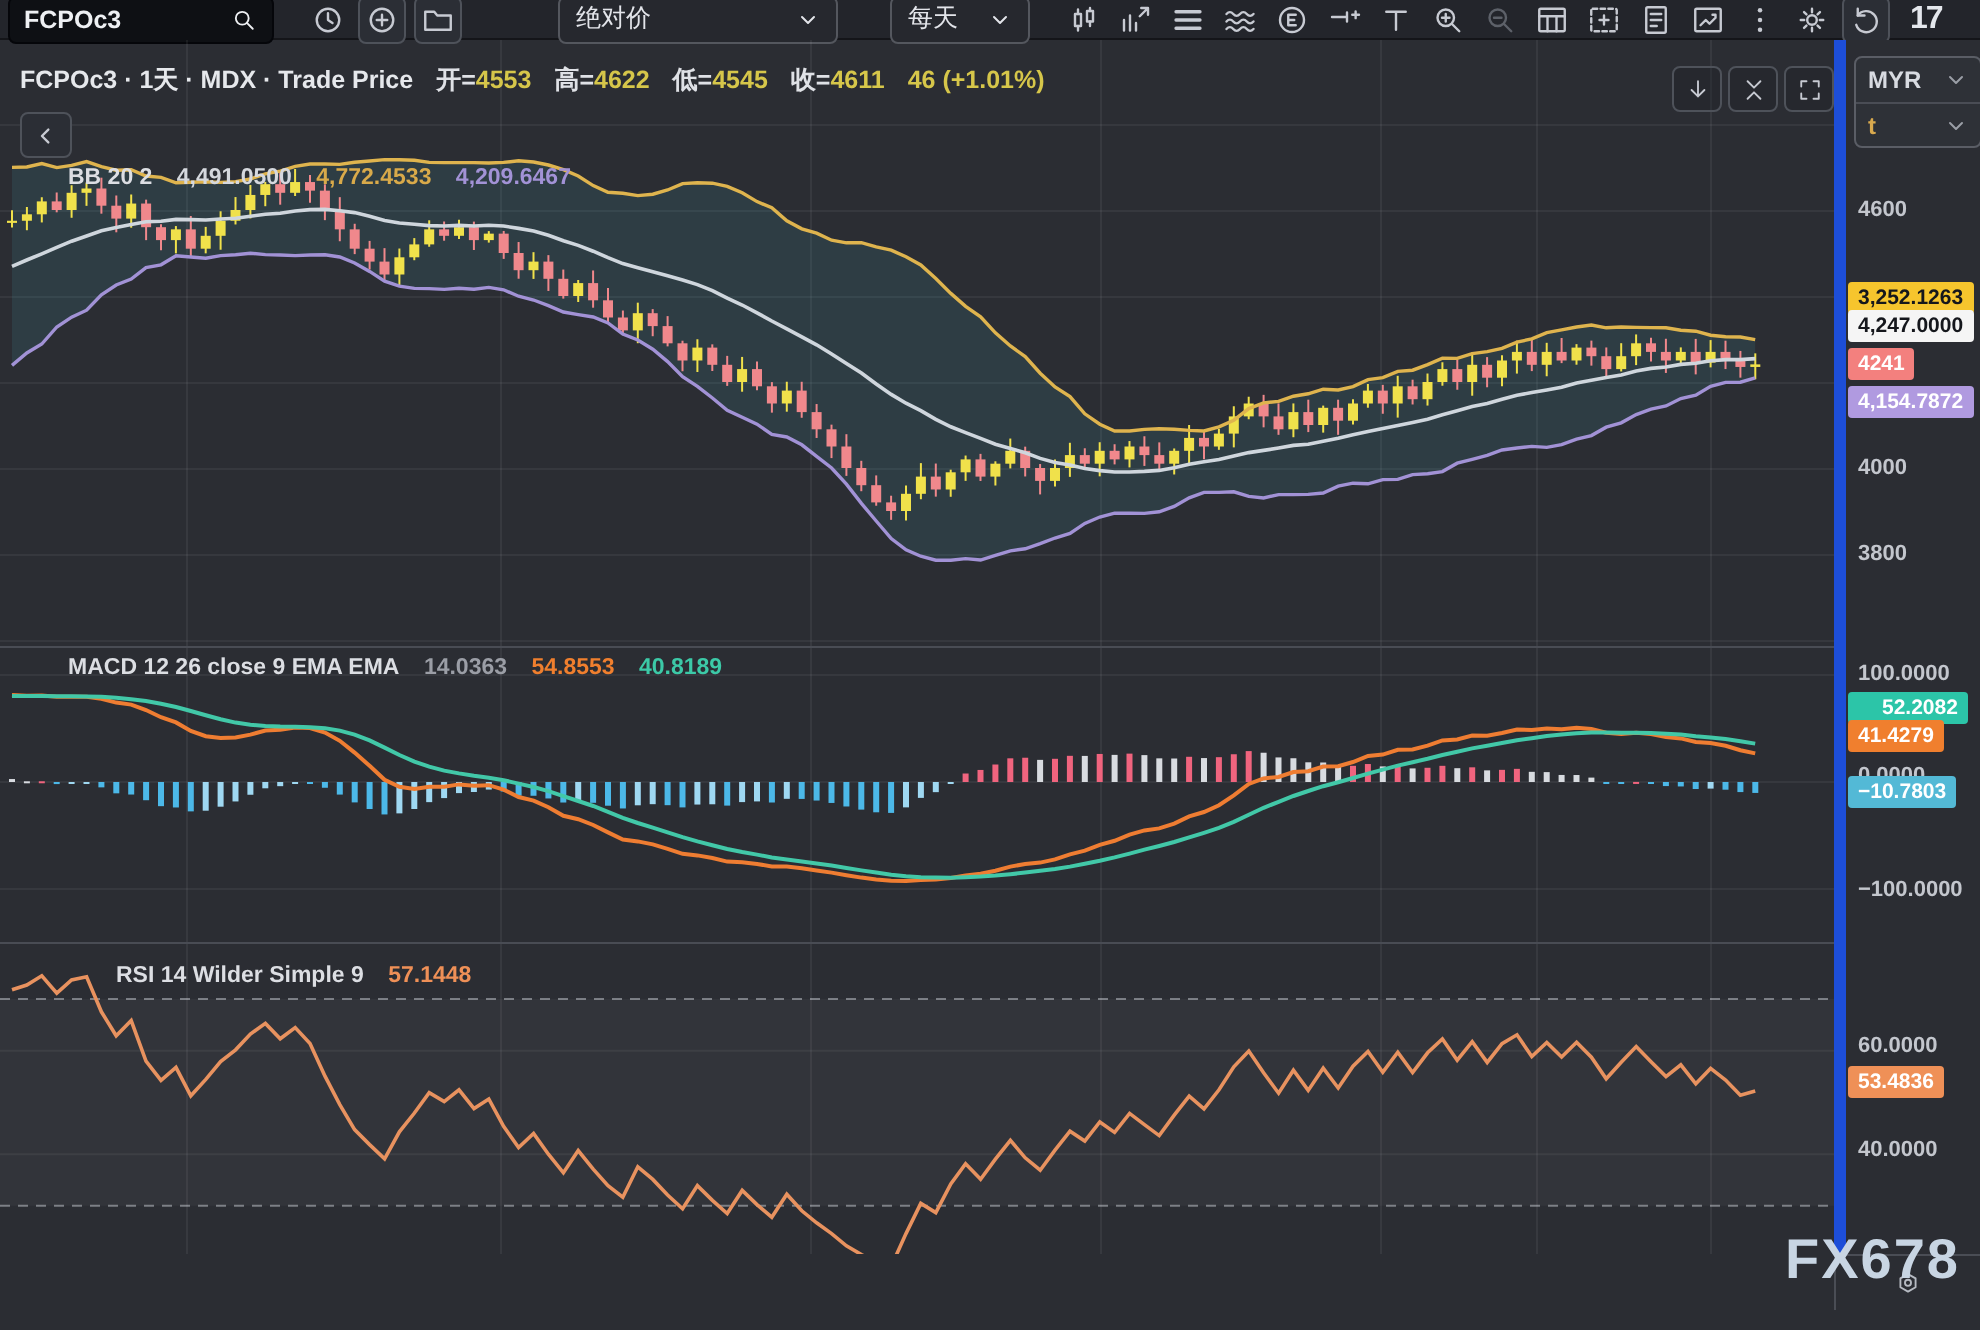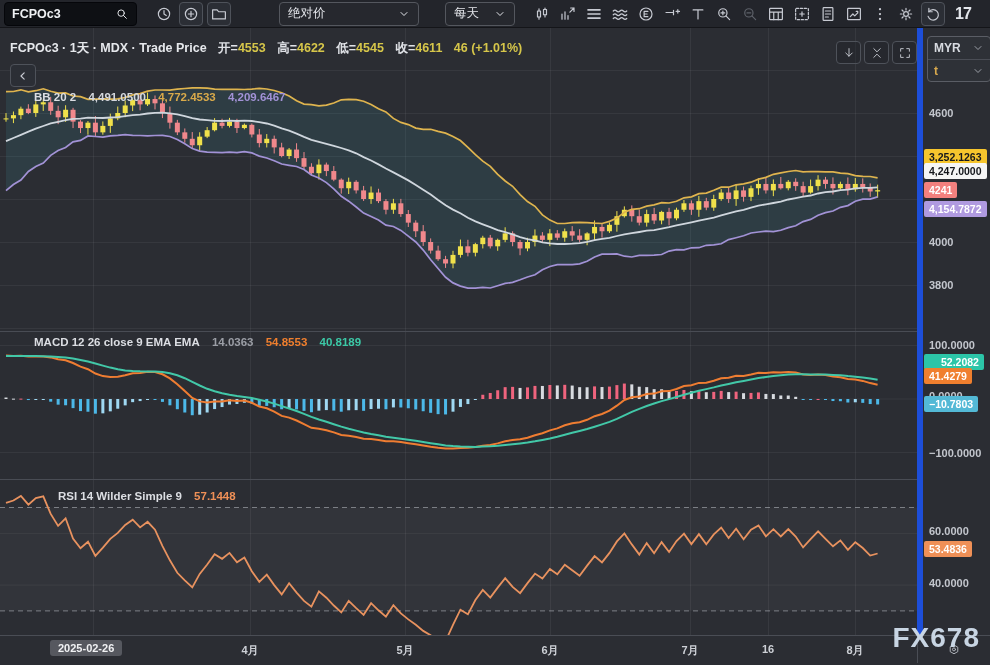--- a/index.html
+++ b/index.html
@@ -1,21 +1,21 @@
 <!DOCTYPE html>
 <html><head>
 <meta charset="utf-8">
 <style>
   * { margin:0; padding:0; box-sizing:border-box; }
   html,body { background:#17181c; }
   body { font-family:"Liberation Sans", sans-serif; }
   .app { position:relative; width:990px; height:665px; background:#2b2d33; overflow:hidden; color:#d5d8de; }
 
   
-  .toolbar { height:28px; background:#23252b; border-bottom:1px solid #141519;
+  .toolbar { height:20px; background:#23252b; border-bottom:1px solid #141519;
              display:flex; align-items:center; padding:4px 4px; }
   .search-box { width:133px; height:24px; background:#0e1014; border:1px solid #05060a; border-radius:4px;
                 display:flex; align-items:center; justify-content:space-between; padding:0 7px;
                 color:#eef0f3; font-size:12.5px; font-weight:600; cursor:pointer; }
   .tb-ibtn { background:none; border:none; color:#c7cad2; padding:2px; border-radius:4px;
              display:flex; align-items:center; margin:0 2px; cursor:pointer; }
   .tb-ibtn.boxed { border:1px solid #4e525a; background:#2b2e35; }
   .tb-ibtn.dim { color:#5d6169; }
   .tb-select { height:24px; border:1px solid #54575e; border-radius:4px; background:#26282e;
                display:flex; align-items:center; justify-content:space-between; padding:0 8px;
@@ -773,29 +773,20 @@
         <div class="axis-badge" style="top: 121px; background: rgb(246, 197, 45); color: rgb(21, 23, 28);">3,252.1263</div>
         <div class="axis-badge" style="top: 135px; background: rgb(245, 245, 245); color: rgb(21, 23, 28);">4,247.0000</div>
         <div class="axis-badge" style="top: 154px; background: rgb(243, 128, 126); color: rgb(255, 255, 255);">4241</div>
         <div class="axis-badge" style="top: 173px; background: rgb(176, 154, 224); color: rgb(255, 255, 255);">4,154.7872</div>
         <div class="axis-badge" style="top: 326px; background: rgb(44, 197, 168); color: rgb(255, 255, 255); padding-left: 17px;">52.2082</div>
         <div class="axis-badge" style="top: 340px; background: rgb(240, 127, 46); color: rgb(255, 255, 255);">41.4279</div>
         <div class="axis-badge" style="top: 368px; background: rgb(83, 185, 214); color: rgb(255, 255, 255);">−10.7803</div>
         <div class="axis-badge" style="top: 513px; background: rgb(239, 144, 87); color: rgb(255, 255, 255);">53.4836</div>
       </div>
 
-    <div class="time-axis" id="timeAxis">
-      <div class="date-badge">2025-02-26</div>
-    <div class="t-label" style="left: 250px;">4月</div>
-        <div class="t-label" style="left: 405px;">5月</div>
-        <div class="t-label" style="left: 550px;">6月</div>
-        <div class="t-label" style="left: 690px;">7月</div>
-        <div class="t-label" style="left: 768px;">16</div>
-        <div class="t-label" style="left: 855px;">8月</div>
-      </div>
     <div class="corner">
       <span class="icon i14">
           <svg viewBox="0 0 24 24" fill="none" stroke="currentColor" stroke-width="1.6" stroke-linecap="round" stroke-linejoin="round">
             <path d="M12 3.5l6.5 3.7v7.6L12 18.5l-6.5-3.7V7.2z"></path>
             <circle cx="12" cy="11" r="2.6"></circle>
           </svg>
         </span>
     </div>
 
     <div class="watermark">FX678</div>

